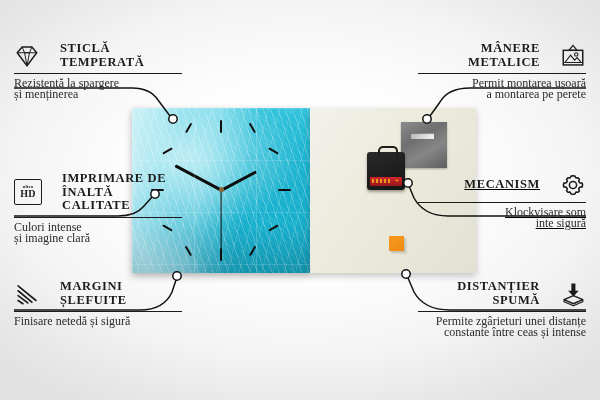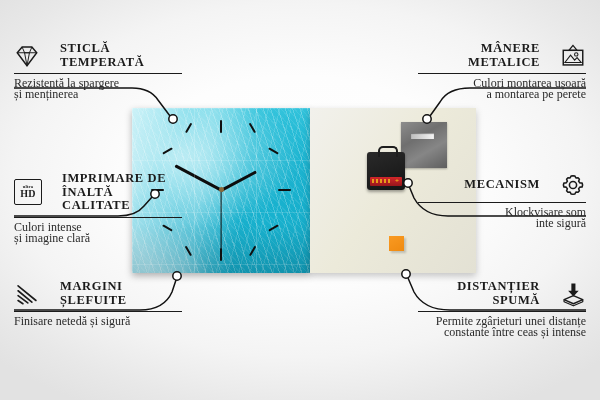--- a/index.html
+++ b/index.html
@@ -124,21 +124,21 @@
     flex:0 0 26px;
   }
   .hd-box .ultra{font-size:4.6px;line-height:4.6px;letter-spacing:.2px;font-weight:bold;color:#1b1b1b;}
   .hd-box .hd{font-size:10px;line-height:10.5px;font-weight:bold;color:#1b1b1b;letter-spacing:.3px;}
 
   
   #feat-glass   {left:14px; top:42px;}
   #feat-print   {left:14px; top:172px;}
   #feat-edges   {left:14px; top:280px;}
   #feat-handles {left:418px;top:42px;}
-  #feat-mech    {left:418px;top:172px;}
+  #feat-mech    {left:418px;top:172px;text-decoration:underline;}
   #feat-spacer  {left:418px;top:280px;}
 </style>
 </head>
 <body>
 
 <div id="stage">
 
   <div id="product">
 
     <div class="panel" id="clock-face">
@@ -260,21 +260,21 @@
         <div class="f-title">METALICE</div>
       </div>
       <svg class="ico" viewBox="0 0 32 32">
         <path d="M16 3 L11 9 L21 9 Z" fill="none" stroke="#1b1b1b" stroke-width="1.6"></path>
         <rect x="4" y="9" width="24" height="18" fill="none" stroke="#1b1b1b" stroke-width="1.8"></rect>
         <path d="M6 24 L13 15 L18 21 L21 18 L26 24 Z" fill="none" stroke="#1b1b1b" stroke-width="1.4"></path>
         <circle cx="20" cy="14" r="2.1" fill="none" stroke="#1b1b1b" stroke-width="1.3"></circle>
       </svg>
     </div>
     <div class="f-rule"></div>
-    <div class="f-sub">Culori montarea ușoară</div>
+    <div class="f-sub">Permit montarea ușoară</div>
     <div class="f-sub">a montarea pe perete</div>
   </div>
 
   <div class="feature right" id="feat-mech">
     <div class="f-head">
       <div>
         <div class="f-title">MECANISM</div>
       </div>
       <svg class="ico" viewBox="0 0 32 32">
         <path d="M16 4.5 L18.4 5 L19.6 7.4 L22.2 7 L23.9 9 L22.9 11.4 L24.6 13.4 L27.2 13.6 L27.8 16 L27.2 18.4 L24.6 18.6 L22.9 20.6 L23.9 23 L22.2 25 L19.6 24.6 L18.4 27 L16 27.5 L13.6 27 L12.4 24.6 L9.8 25 L8.1 23 L9.1 20.6 L7.4 18.6 L4.8 18.4 L4.2 16 L4.8 13.6 L7.4 13.4 L9.1 11.4 L8.1 9 L9.8 7 L12.4 7.4 L13.6 5 Z" fill="none" stroke="#1b1b1b" stroke-width="1.9" stroke-linejoin="round"></path>

